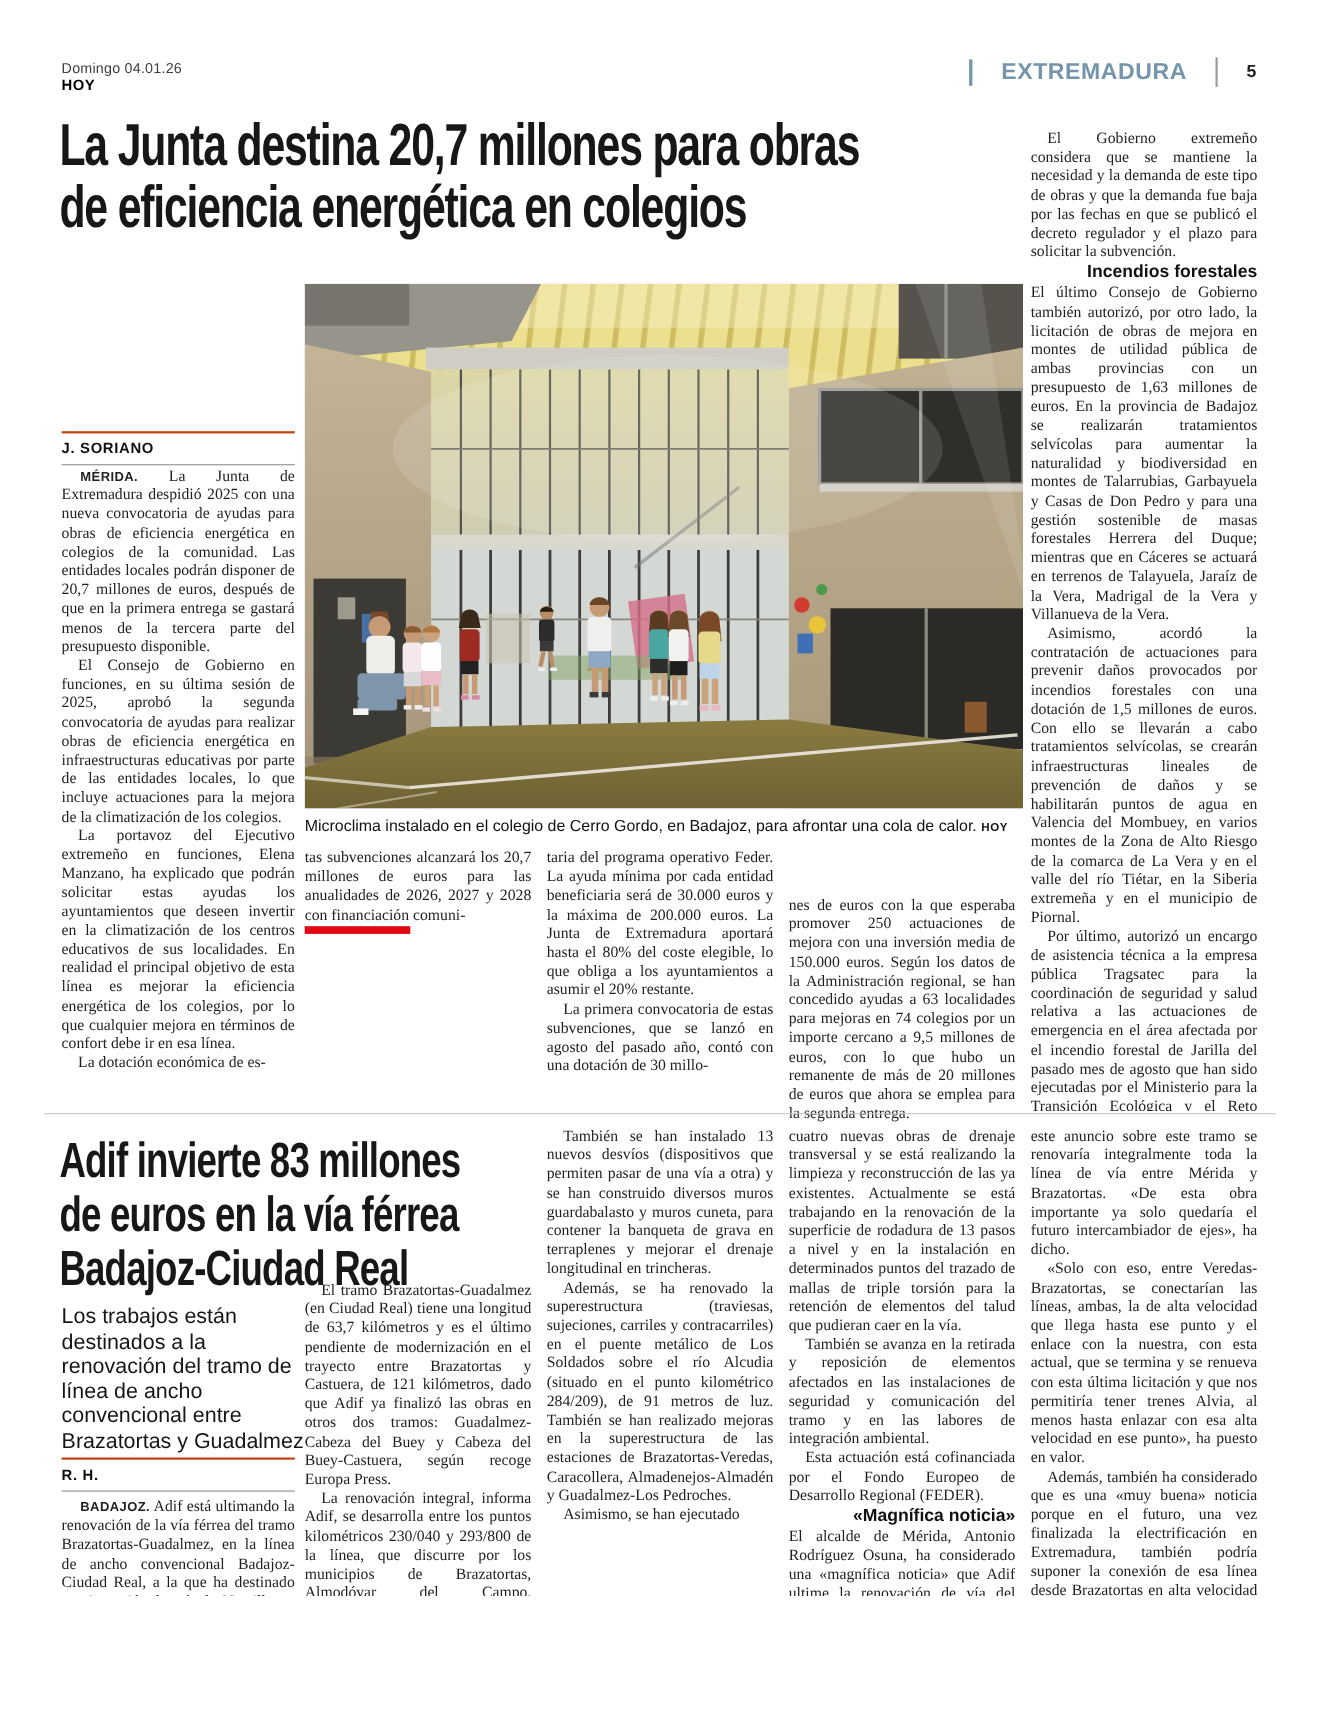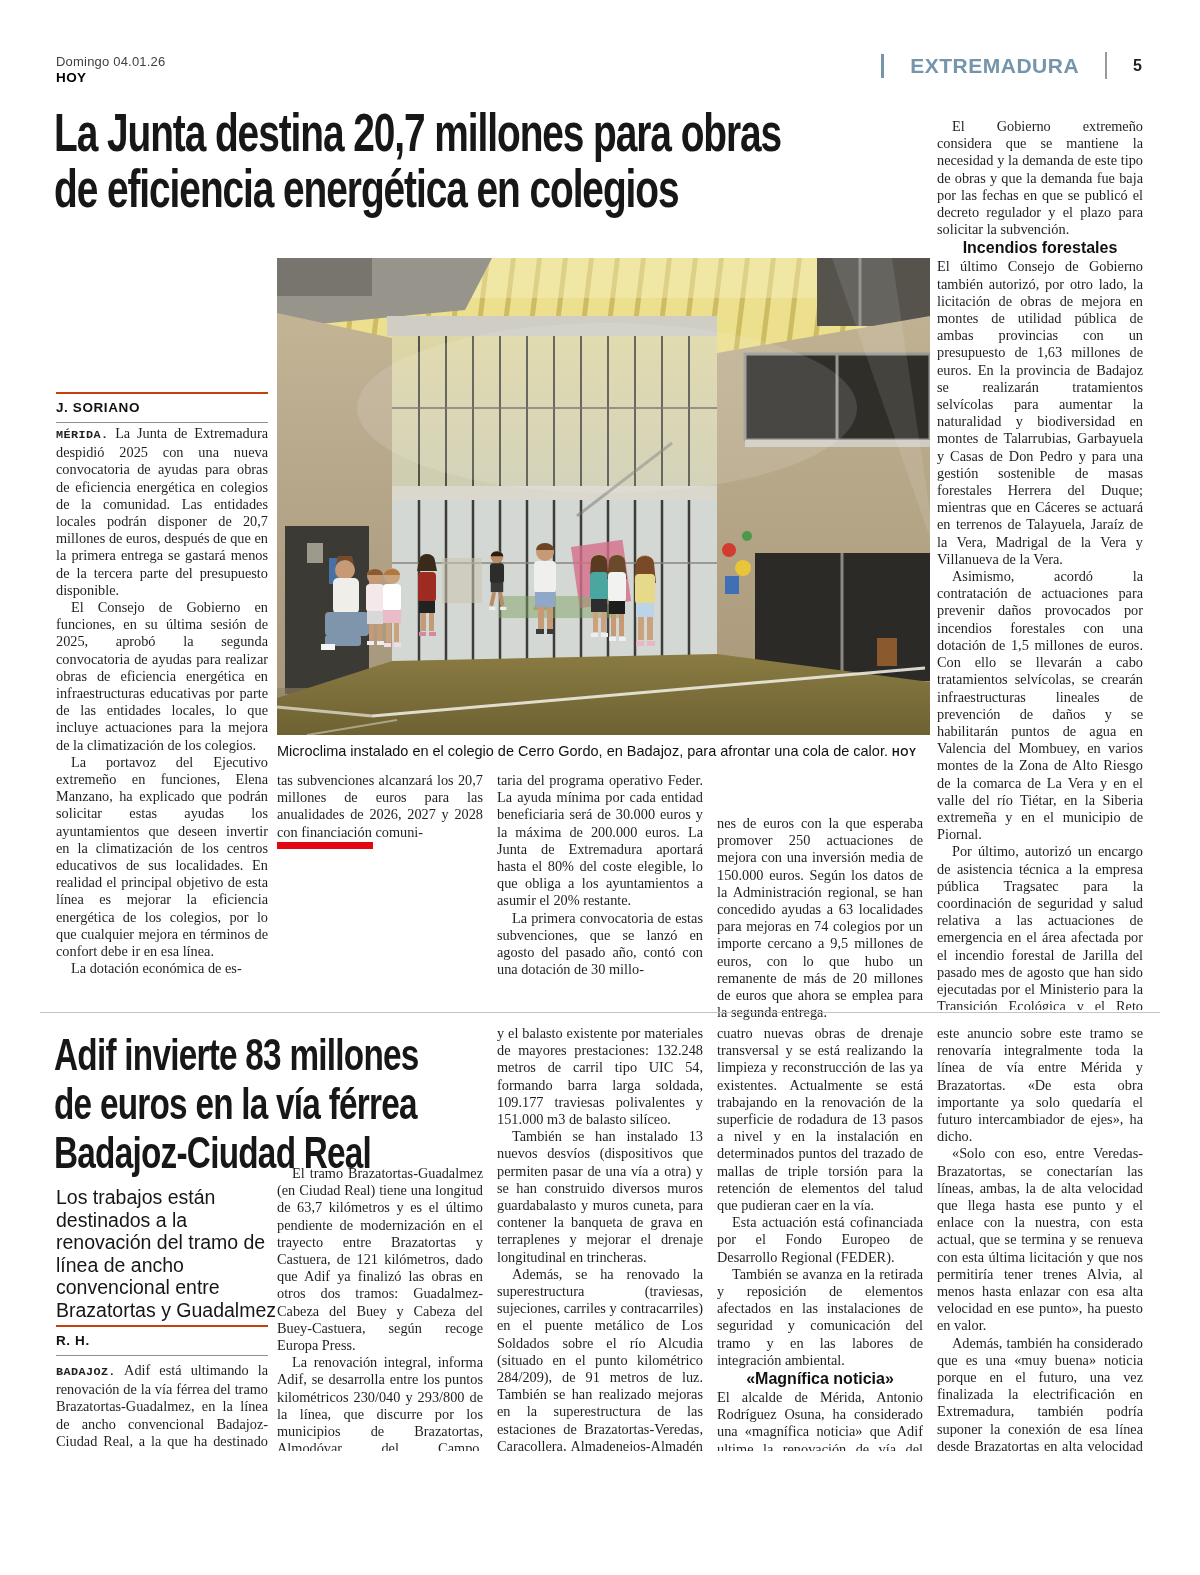--- a/index.html
+++ b/index.html
@@ -27,23 +27,23 @@
   .byline-block{position:absolute;width:212px;border-top:2px solid #c2410c;border-bottom:1px solid #8f8f8f;
     padding:6px 0 7px;font-size:13.5px;font-weight:bold;letter-spacing:.6px;color:#111;}
   .by-1{left:56px;top:392px;}
   .by-2{left:56px;top:1325px;}
 
   
   .body-col{position:absolute;font-family:"Liberation Serif","DejaVu Serif",serif;
     font-size:14.3px;line-height:17.2px;text-align:justify;color:#1f1f1f;overflow:hidden;}
   .body-col p{margin:0;}
   .body-col p.ind{text-indent:15px;}
-  .dateline{font-weight:bold;font-size:11.8px;letter-spacing:.4px;font-family:Liberation Mono, monospace;}
+  .dateline{font-weight:bold;font-size:11.8px;letter-spacing:.4px;font-family:Liberation Sans, sans-serif;margin-left:17px;}
   .subhead{font-family:"Liberation Sans",sans-serif;font-weight:bold;font-size:16px;line-height:20px;
-    margin:8px 0 2px 0;color:#111;text-align:center;}
+    margin:8px 0 2px 0;color:#111;text-align:right;}
   .a1-c1{left:56px;top:425px;width:212px;height:585px;}
   .a1-rail{left:937px;top:118px;width:206px;height:892px;}
   .a1-c2{left:277px;top:772px;width:206px;height:238px;}
   .a1-c3{left:497px;top:772px;width:206px;height:238px;}
   .a1-c4{left:717px;top:815px;width:206px;height:238px;}
   .a2-c1{left:56px;top:1362px;width:212px;height:205px;}
   .a2-c2{left:277px;top:1165px;width:206px;height:402px;}
   .a2-c3{left:497px;top:1025px;width:206px;height:542px;}
   .a2-c4{left:717px;top:1025px;width:206px;height:542px;}
   .a2-c5{left:937px;top:1025px;width:206px;height:542px;}
@@ -348,30 +348,29 @@
     <p><span class="dateline">BADAJOZ.</span> <span>Adif está ultimando la renovación de la vía férrea del tramo Brazatortas-Guadalmez, en la línea de ancho convencional Badajoz-Ciudad Real, a la que ha destinado una inversión de más de 83 millones de euros. El objetivo es mejorar el estado y la fiabilidad de la infraestructura, así como aumentar los niveles de confort para los usuarios.</span></p>
   </div>
 
   <div class="body-col a2-c2">
     <p class="ind">El tramo Brazatortas-Guadalmez (en Ciudad Real) tiene una longitud de 63,7 kilómetros y es el último pendiente de modernización en el trayecto entre Brazatortas y Castuera, de 121 kilómetros, dado que Adif ya finalizó las obras en otros dos tramos: Guadalmez-Cabeza del Buey y Cabeza del Buey-Castuera, según recoge Europa Press.</p>
     <p class="ind">La renovación integral, informa Adif, se desarrolla entre los puntos kilométricos 230/040 y 293/800 de la línea, que discurre por los municipios de Brazatortas, Almodóvar del Campo, Almadenejos, Almadén, Alamillo, Chillón y Guadalmez.</p>
     <p class="ind">Adif ya ha completado la sustitución del carril, las traviesas</p>
   </div>
 
   <div class="body-col a2-c3">
-    <p>y el balasto existente por materiales de mayores prestaciones: 132.248 metros de carril tipo UIC 54, formando barra larga soldada, 109.177 traviesas polivalentes y 151.000 m3 de balasto silíceo.</p>
     <p class="ind">También se han instalado 13 nuevos desvíos (dispositivos que permiten pasar de una vía a otra) y se han construido diversos muros guardabalasto y muros cuneta, para contener la banqueta de grava en terraplenes y mejorar el drenaje longitudinal en trincheras.</p>
     <p class="ind">Además, se ha renovado la superestructura (traviesas, sujeciones, carriles y contracarriles) en el puente metálico de Los Soldados sobre el río Alcudia (situado en el punto kilométrico 284/209), de 91 metros de luz. También se han realizado mejoras en la superestructura de las estaciones de Brazatortas-Veredas, Caracollera, Almadenejos-Almadén y Guadalmez-Los Pedroches.</p>
     <p class="ind">Asimismo, se han ejecutado</p>
   </div>
 
   <div class="body-col a2-c4">
     <p>cuatro nuevas obras de drenaje transversal y se está realizando la limpieza y reconstrucción de las ya existentes. Actualmente se está trabajando en la renovación de la superficie de rodadura de 13 pasos a nivel y en la instalación en determinados puntos del trazado de mallas de triple torsión para la retención de elementos del talud que pudieran caer en la vía.</p>
+    <p class="ind">También se avanza en la retirada y reposición de elementos afectados en las instalaciones de seguridad y comunicación del tramo y en las labores de integración ambiental.</p>
     <p class="ind">Esta actuación está cofinanciada por el Fondo Europeo de Desarrollo Regional (FEDER).</p>
-    <p class="ind">También se avanza en la retirada y reposición de elementos afectados en las instalaciones de seguridad y comunicación del tramo y en las labores de integración ambiental.</p>
     <p class="subhead">«Magnífica noticia»</p>
     <p>El alcalde de Mérida, Antonio Rodríguez Osuna, ha considerado una «magnífica noticia» que Adif ultime la renovación de vía del tramo Brazatortas-Guadalmez. El primer edil emeritense ha destacado que con</p>
   </div>
 
   <div class="body-col a2-c5">
     <p>este anuncio sobre este tramo se renovaría integralmente toda la línea de vía entre Mérida y Brazatortas. «De esta obra importante ya solo quedaría el futuro intercambiador de ejes», ha dicho.</p>
     <p class="ind">«Solo con eso, entre Veredas-Brazatortas, se conectarían las líneas, ambas, la de alta velocidad que llega hasta ese punto y el enlace con la nuestra, con esta actual, que se termina y se renueva con esta última licitación y que nos permitiría tener trenes Alvia, al menos hasta enlazar con esa alta velocidad en ese punto», ha puesto en valor.</p>
     <p class="ind">Además, también ha considerado que es una «muy buena» noticia porque en el futuro, una vez finalizada la electrificación en Extremadura, también podría suponer la conexión de esa línea desde Brazatortas en alta velocidad hasta la propia ciudad de Badajoz, teniendo «otra línea más de alta velocidad en toda Extremadura».</p>
   </div>
 

